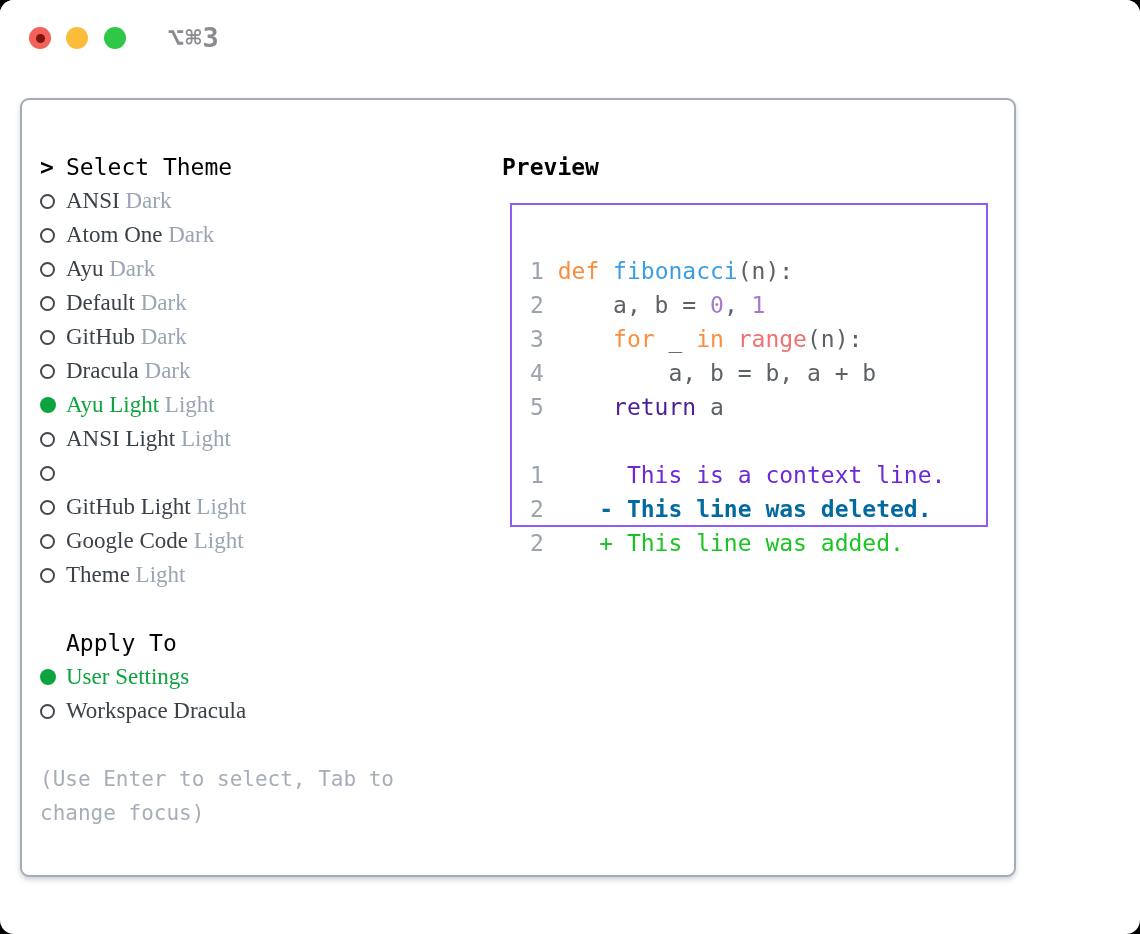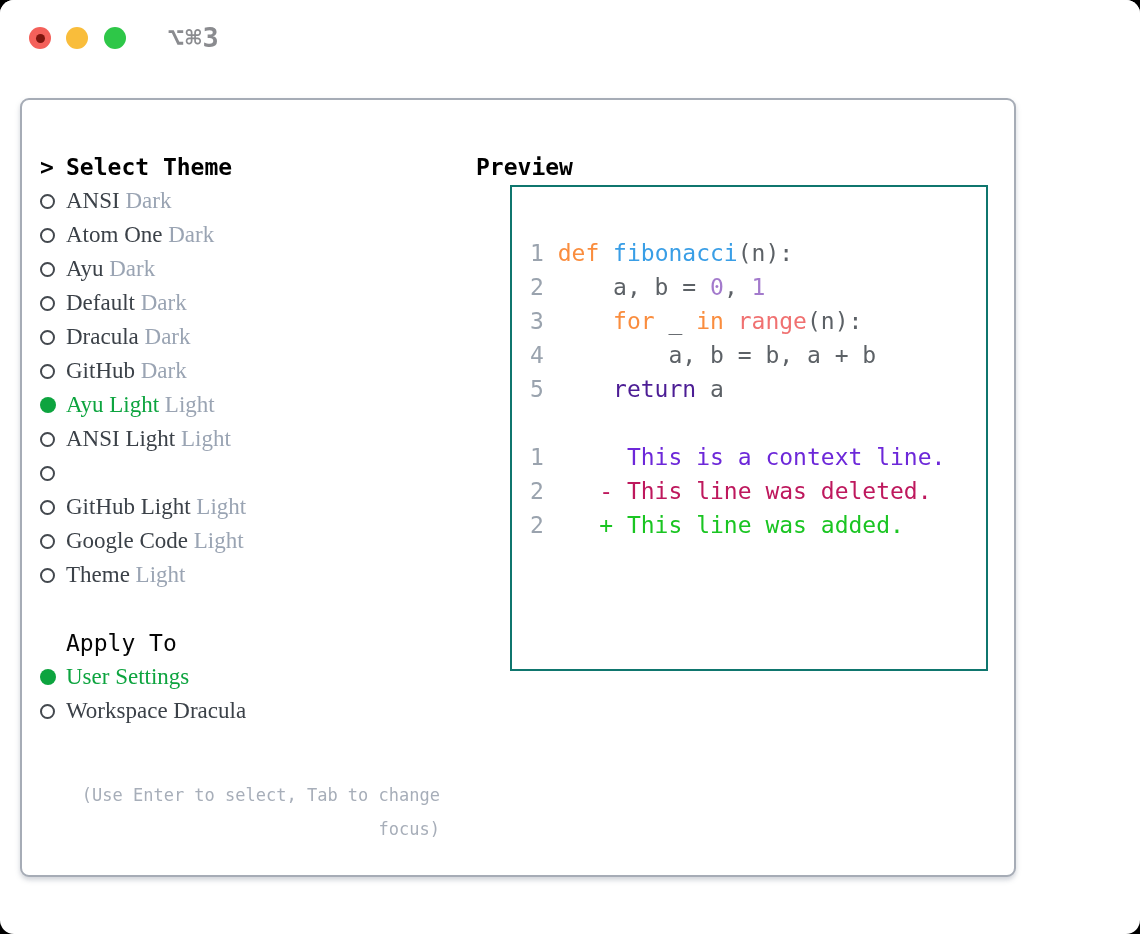--- a/index.html
+++ b/index.html
@@ -29,32 +29,32 @@
     box-shadow:0 3px 5px rgba(120,130,145,.35);
   }
   .row{height:34px;display:flex;align-items:center;font-size:23px;}
   .icon-slot{width:26px;flex:0 0 26px;display:flex;align-items:center;}
   .radio{width:15px;height:15px;border-radius:50%;border:2px solid #43484e;box-sizing:border-box;}
   .radio.on{border:none;background:var(--selected-green);width:16px;height:16px;}
   .prompt{font-weight:700;color:#000;font-size:23px;}
   .lbl{white-space:pre;color:var(--theme-name);font-family:Liberation Serif, serif;}
   .lbl .variant{color:var(--variant-label);}
   .lbl.sel .name{color:var(--selected-green);}
-  .section-title{font-weight:700;color:#000;}
+  .section-title{font-weight:400;color:#000;}
   .plain-title{color:#050505;}
   .left-col{position:absolute;left:18px;top:50px;width:420px;}
   .help{
-    margin-top:16px;width:400px;font-size:17px;line-height:34px;color:var(--help-text);white-space:normal;text-align:right;
+    margin-top:0;width:400px;font-size:21px;line-height:34px;color:var(--help-text);white-space:normal;
   }
   
-  .preview-title{position:absolute;left:454px;top:50px;height:34px;line-height:34px;
+  .preview-title{position:absolute;left:480px;top:50px;height:34px;line-height:34px;
     font-size:23px;font-weight:700;color:#000;}
   .preview-box{
-    position:absolute;left:488px;top:85px;width:478px;height:486px;box-sizing:border-box;
-    border:2px solid #0f766e;background:#fff;
+    position:absolute;left:488px;top:103px;width:478px;height:324px;box-sizing:border-box;
+    border:2px solid #8b5cf6;background:#fff;
   }
   .preview-lines{padding:49px 0 0 18px;}
   .pline{white-space:pre;height:34px;line-height:34px;font-size:23px;}
   .lnum{display:inline-block;width:2ch;color:var(--line-number);}
 </style>
 </head>
 <body>
 
 <div class="window">
 
@@ -99,27 +99,27 @@
           <div class="row">
             <span class="icon-slot">
               <span class="radio"></span>
             </span>
             <span class="lbl"><span class="name">Default</span><span class="variant"> Dark</span></span>
           </div>
           <div class="row">
             <span class="icon-slot">
               <span class="radio"></span>
             </span>
+            <span class="lbl"><span class="name">GitHub</span><span class="variant"> Dark</span></span>
+          </div>
+          <div class="row">
+            <span class="icon-slot">
+              <span class="radio"></span>
+            </span>
             <span class="lbl"><span class="name">Dracula</span><span class="variant"> Dark</span></span>
-          </div>
-          <div class="row">
-            <span class="icon-slot">
-              <span class="radio"></span>
-            </span>
-            <span class="lbl"><span class="name">GitHub</span><span class="variant"> Dark</span></span>
           </div>
           <div class="row">
             <span class="icon-slot">
               <span class="radio on"></span>
             </span>
             <span class="lbl sel"><span class="name">Ayu Light</span><span class="variant"> Light</span></span>
           </div>
           <div class="row">
             <span class="icon-slot">
               <span class="radio"></span>
@@ -182,19 +182,19 @@
 
     <div class="preview-box">
       <div class="preview-lines" id="preview-lines">
           <div class="pline"><span class="lnum">1</span><span style="color: rgb(250, 141, 62);">def</span><span style="color: rgb(92, 97, 102);"> </span><span style="color: rgb(57, 158, 230);">fibonacci</span><span style="color: rgb(92, 97, 102);">(n):</span></div>
           <div class="pline"><span class="lnum">2</span><span style="color: rgb(92, 97, 102);">    a, b = </span><span style="color: rgb(163, 122, 204);">0</span><span style="color: rgb(92, 97, 102);">, </span><span style="color: rgb(163, 122, 204);">1</span></div>
           <div class="pline"><span class="lnum">3</span><span style="color: rgb(92, 97, 102);">    </span><span style="color: rgb(250, 141, 62);">for</span><span style="color: rgb(92, 97, 102);"> _ </span><span style="color: rgb(250, 141, 62);">in</span><span style="color: rgb(92, 97, 102);"> </span><span style="color: rgb(240, 113, 113);">range</span><span style="color: rgb(92, 97, 102);">(n):</span></div>
           <div class="pline"><span class="lnum">4</span><span style="color: rgb(92, 97, 102);">        a, b = b, a + b</span></div>
           <div class="pline"><span class="lnum">5</span><span style="color: rgb(92, 97, 102);">    </span><span style="color: #4c1d95;">return</span><span style="color: rgb(92, 97, 102);"> a</span></div>
           <div class="pline"><span class="lnum"></span></div>
           <div class="pline"><span class="lnum">1</span><span style="color: #6d28d9;">     This is a context line.</span></div>
-          <div class="pline"><span class="lnum">2</span><span style="color: #be185d;">   - This line was deleted.</span></div>
+          <div class="pline"><span class="lnum">2</span><span style="color: #0369a1; font-weight: bold;">   - This line was deleted.</span></div>
           <div class="pline"><span class="lnum">2</span><span style="color: rgb(26, 197, 34);">   + This line was added.</span></div>
         </div>
     </div>
 
   </div>
 </div>
 
 </body></html>

